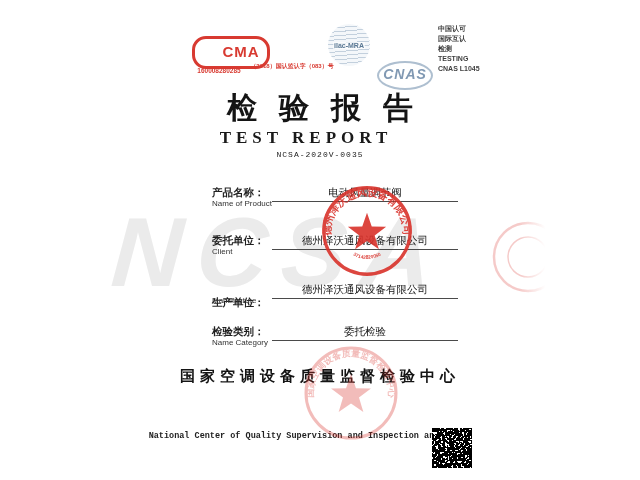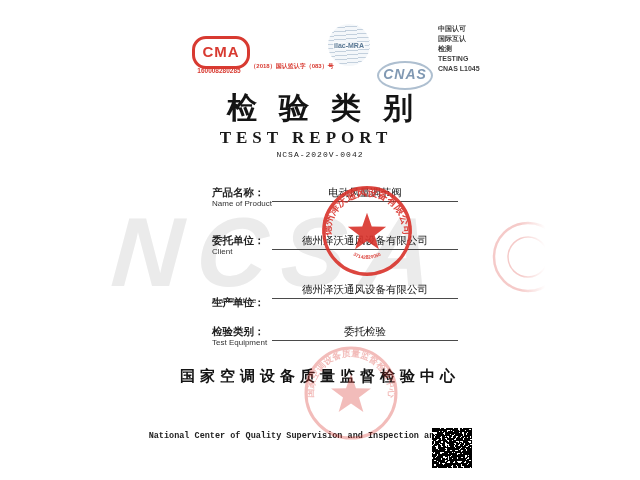--- a/index.html
+++ b/index.html
@@ -12,21 +12,21 @@
   
   .watermark {
     left:112px; top:196px; font-size:98px; font-weight:bold; font-style:italic;
     color:#ebebeb; letter-spacing:14px; transform:skewX(-4deg); white-space:nowrap;
     user-select:none;
   }
 
   
   .cma-box { left:192px; top:36px; width:52px; height:27px; border:3px solid #d83a31;
     border-radius:14px; color:#d83a31; font-weight:800; font-size:15px; text-align:center;
-    line-height:26px; letter-spacing:1px; }
+    line-height:26px; letter-spacing:1px;padding-left:20px; }
   .cma-number { left:186px; top:67px; width:66px; text-align:center; color:#d83a31;
     font-size:6.5px; font-weight:bold; }
   .cal-circle { left:267px; top:24px; width:38px; height:38px; border:3.5px solid #d83a31;
     border-radius:50%; color:#d83a31; font-weight:800; font-style:italic; font-size:18px;
     text-align:center; line-height:37px; font-family:"Liberation Serif", serif; }
   .cal-caption { left:246px; top:62px; width:92px; text-align:center; color:#d83a31;
     font-size:6px; font-weight:bold; white-space:nowrap; }
   .ilac-circle { left:328px; top:24px; width:42px; height:42px; border-radius:50%;
     background:repeating-linear-gradient(175deg, #c3d0dd 0 1px, #f4f7fa 1px 4px);
     display:flex; align-items:center; justify-content:center; }
@@ -86,38 +86,38 @@
   <div class="abs cnas-oval">CNAS</div>
 
   <div class="abs accred">
     <div>中国认可</div>
     <div>国际互认</div>
     <div>检测</div>
     <div>TESTING</div>
     <div>CNAS L1045</div>
   </div>
 
-  <div class="abs title-zh">检验类别</div>
+  <div class="abs title-zh">检验报告</div>
   <div class="abs title-en">TEST REPORT</div>
-  <div class="abs report-no">NCSA-2020V-0042</div>
+  <div class="abs report-no">NCSA-2020V-0035</div>
 
   <div class="abs field-label-zh" style="top:186px">产品名称：</div>
   <div class="abs field-label-en" style="top:199px">Name of Product</div>
   <div class="abs field-line" style="top:186px">电动风量调节阀</div>
 
   <div class="abs field-label-zh" style="top:234px">委托单位：</div>
   <div class="abs field-label-en" style="top:247px">Client</div>
   <div class="abs field-line" style="top:234px">德州泽沃通风设备有限公司</div>
 
   <div class="abs field-label-zh" style="top:296px">生产单位：</div>
   <div class="abs field-label-en" style="top:296px">Manufacture</div>
   <div class="abs field-line" style="top:283px">德州泽沃通风设备有限公司</div>
 
   <div class="abs field-label-zh" style="top:325px">检验类别：</div>
-  <div class="abs field-label-en" style="top:338px">Test Equipment</div>
+  <div class="abs field-label-en" style="top:338px">Name Category</div>
   <div class="abs field-line" style="top:325px">委托检验</div>
 
   <div class="abs footer-zh">国家空调设备质量监督检验中心</div>
   <div class="abs footer-en" style="top:391px">National Center of Quality Supervision and Inspection and</div>
 
   <svg class="abs stamp-main" width="96" height="96" viewBox="0 0 100 100">
     <defs>
       <path id="arcMain" d="M 13,60 A 38,38 0 1 1 87,60" fill="none"></path>
       <path id="digMain" d="M 24,64 A 30,30 0 0 0 76,64" fill="none"></path>
     </defs>

